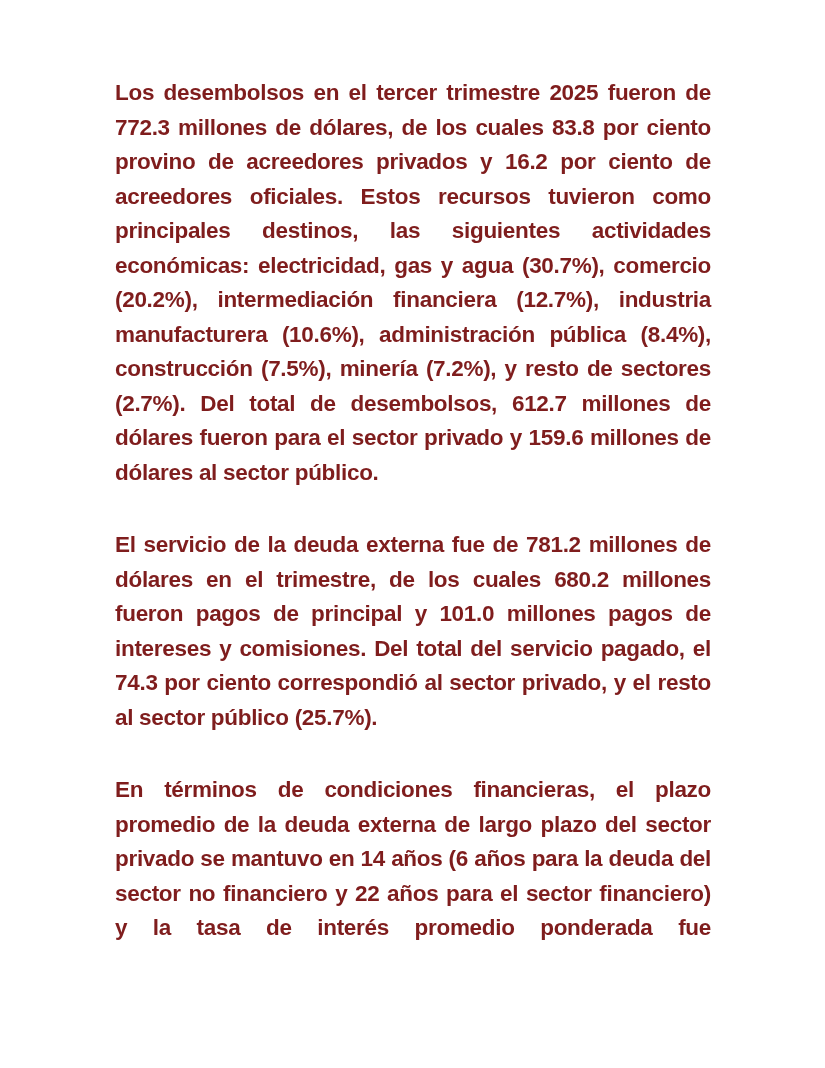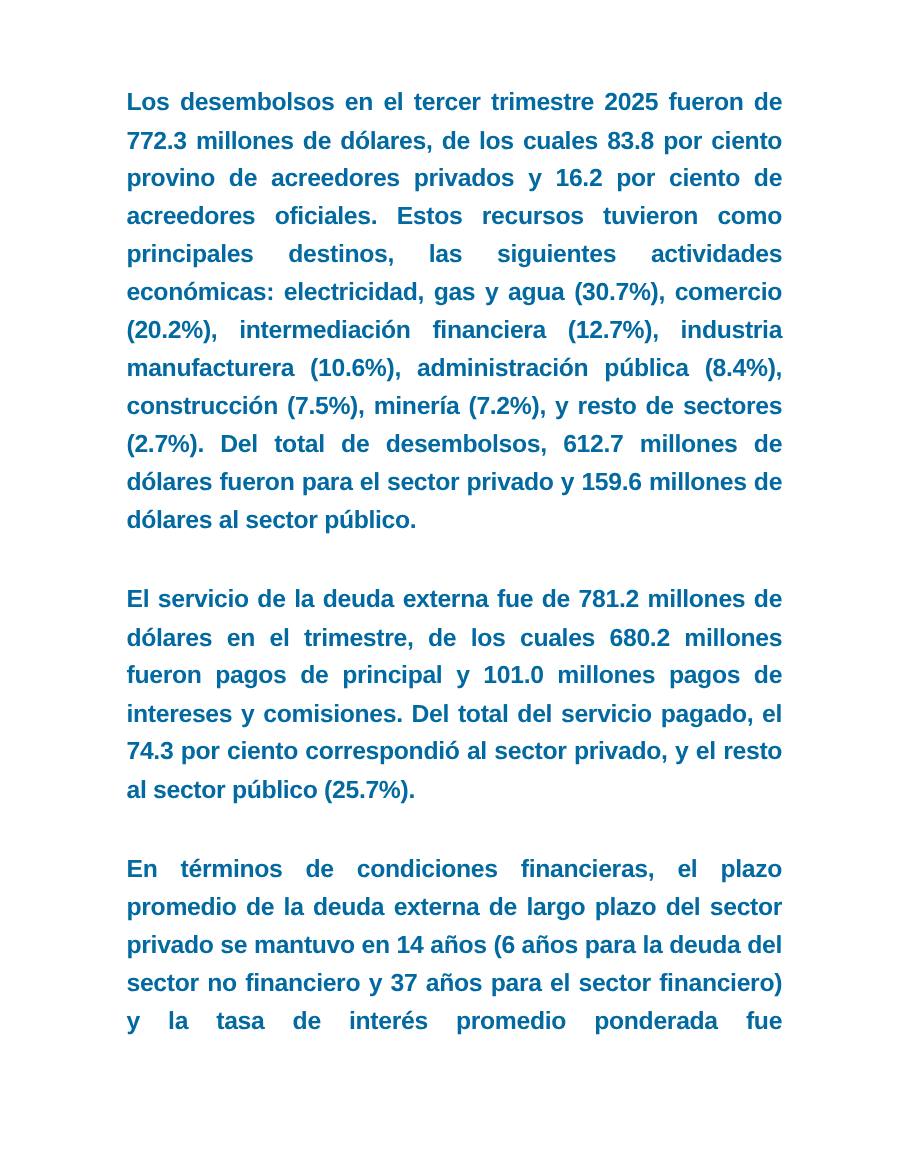--- a/index.html
+++ b/index.html
@@ -17,33 +17,33 @@
   .text-block {
     position: absolute;
     left: 115px;
     top: 76px;
     width: 596px;
     font-family: "Liberation Sans", "DejaVu Sans", sans-serif;
     font-weight: 700;
     font-size: 22.5px;
     line-height: 34.5px;
     letter-spacing: -0.3px;
-    color: #0369a1;
+    color: #7f1d1d;
     text-align: justify;
   }
   .para {
     margin: 0 0 38px 0;
   }
   
   .para.continued {
     text-align-last: justify;
   }
 </style>
 </head>
 <body>
 
 <div class="page">
   <div class="text-block">
       <p class="para">Los desembolsos en el tercer trimestre 2025 fueron de 772.3 millones de dólares, de los cuales 83.8 por ciento provino de acreedores privados y 16.2 por ciento de acreedores oficiales. Estos recursos tuvieron como principales destinos, las siguientes actividades económicas: electricidad, gas y agua (30.7%), comercio (20.2%), intermediación financiera (12.7%), industria manufacturera (10.6%), administración pública (8.4%), construcción (7.5%), minería (7.2%), y resto de sectores (2.7%). Del total de desembolsos, 612.7 millones de dólares fueron para el sector privado y 159.6 millones de dólares al sector público.</p>
       <p class="para">El servicio de la deuda externa fue de 781.2 millones de dólares en el trimestre, de los cuales 680.2 millones fueron pagos de principal y 101.0 millones pagos de intereses y comisiones. Del total del servicio pagado, el 74.3 por ciento correspondió al sector privado, y el resto al sector público (25.7%).</p>
-      <p class="para continued">En términos de condiciones financieras, el plazo promedio de la deuda externa de largo plazo del sector privado se mantuvo en 14 años (6 años para la deuda del sector no financiero y 37 años para el sector financiero) y la tasa de interés promedio ponderada fue</p>
+      <p class="para continued">En términos de condiciones financieras, el plazo promedio de la deuda externa de largo plazo del sector privado se mantuvo en 14 años (6 años para la deuda del sector no financiero y 22 años para el sector financiero) y la tasa de interés promedio ponderada fue</p>
     </div>
 </div>
 
 </body></html>

